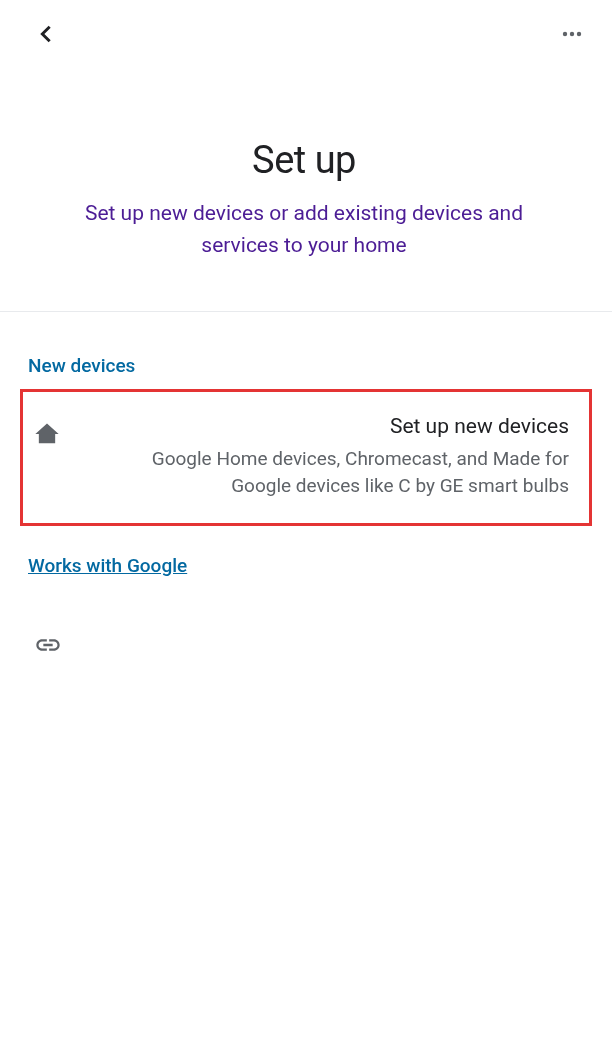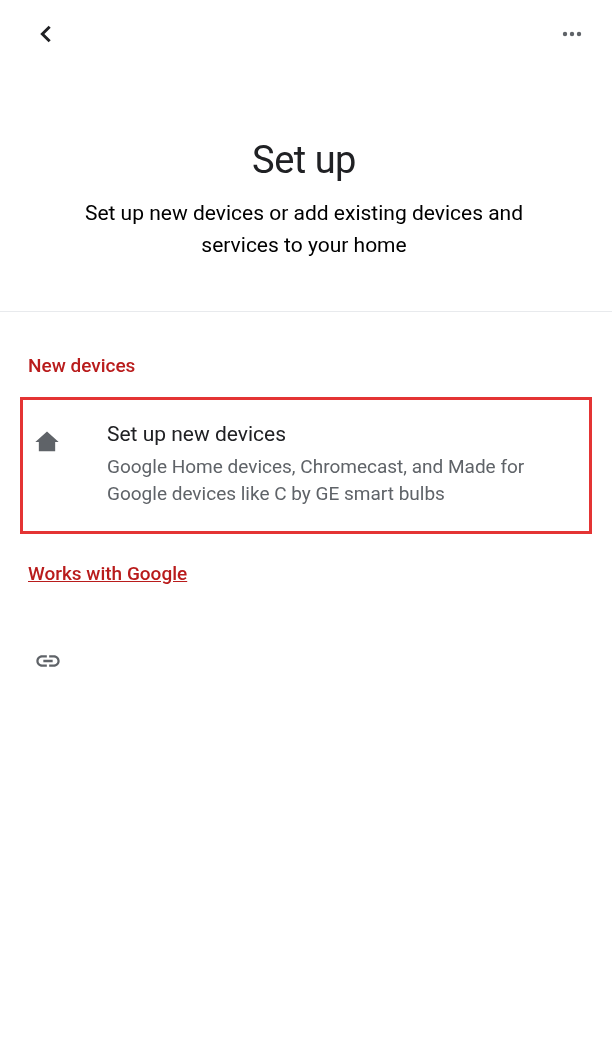--- a/index.html
+++ b/index.html
@@ -52,43 +52,44 @@
     .title {
       font-size: 38px;
       font-weight: 400;
       color: #202124;
       margin-bottom: 16px;
       letter-spacing: -0.5px;
     }
     .subtitle {
       font-size: 21px;
       font-weight: 400;
-      color: #000000;
+      color: #4c1d95;
       line-height: 1.5;
       padding: 0 10px;
     }
     .divider {
       border: none;
       border-top: 1px solid #e8eaed;
       margin: 0;
     }
     .section {
       padding: 0 28px;
     }
     .section-header {
       font-size: 19px;
       font-weight: 500;
-      color: #b91c1c;
-      padding: 42px 0 20px 0;
+      color: #0369a1;
+      padding: 42px 0 12px 0;
     }
     .option-item {
       display: flex;
       align-items: flex-start;
       padding: 22px 12px 24px 2px;
       cursor: pointer;
+      text-align: right;
     }
     .option-item.highlighted {
       border: 3px solid #e43434;
       margin: 0 -8px;
       padding: 22px 20px 24px 6px;
     }
     .option-icon {
       width: 36px;
       height: 36px;
       flex-shrink: 0;

